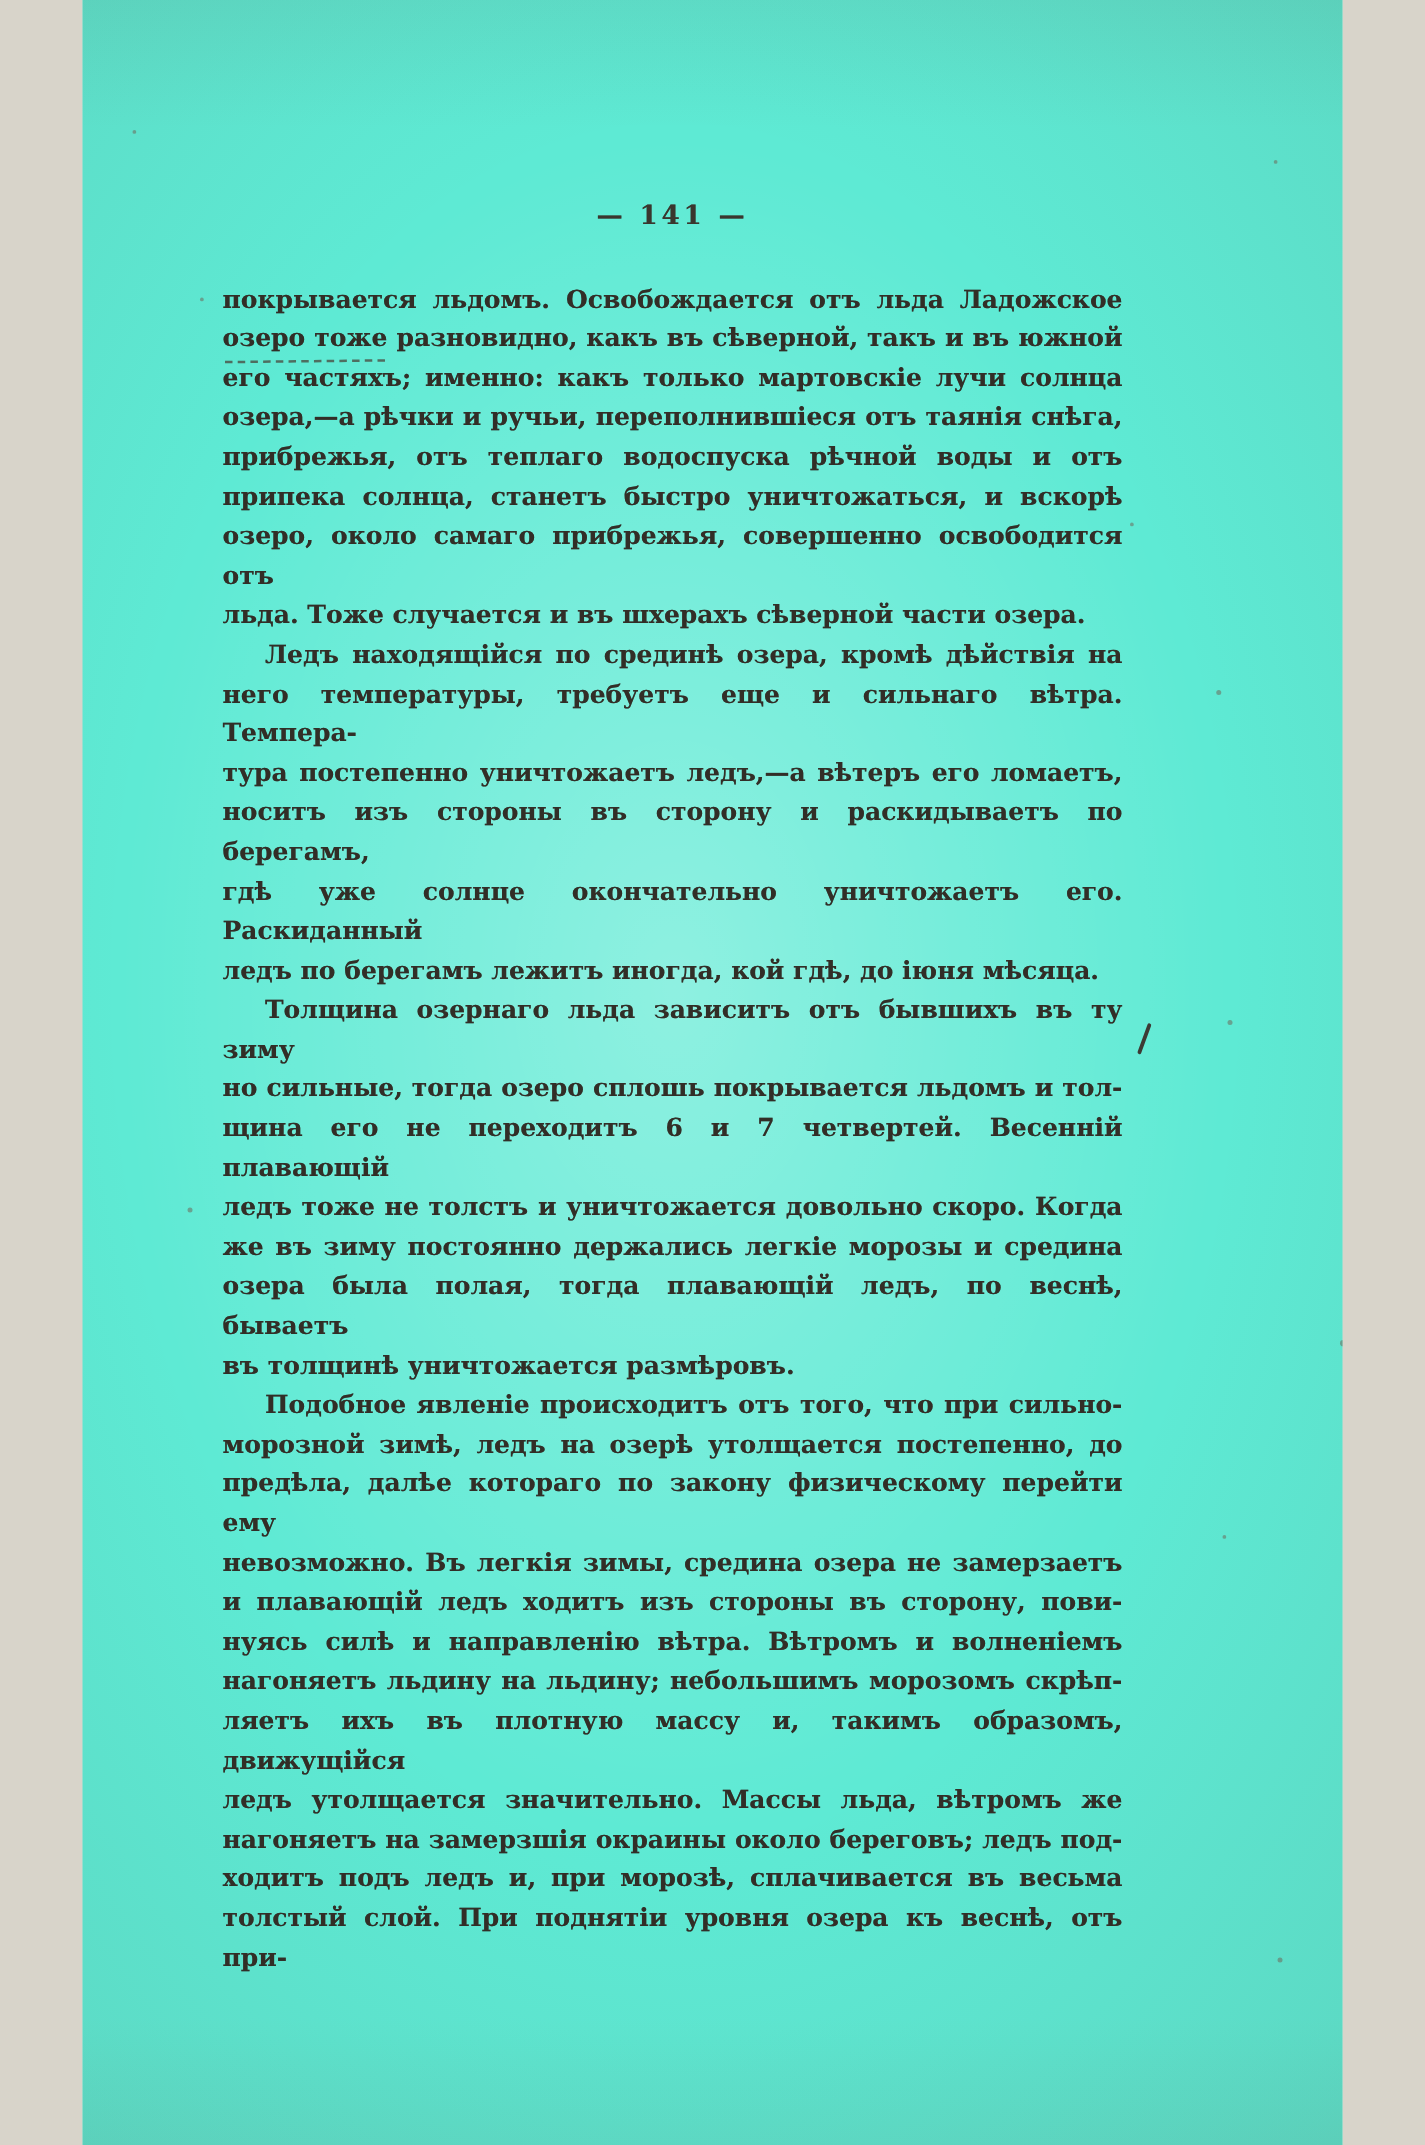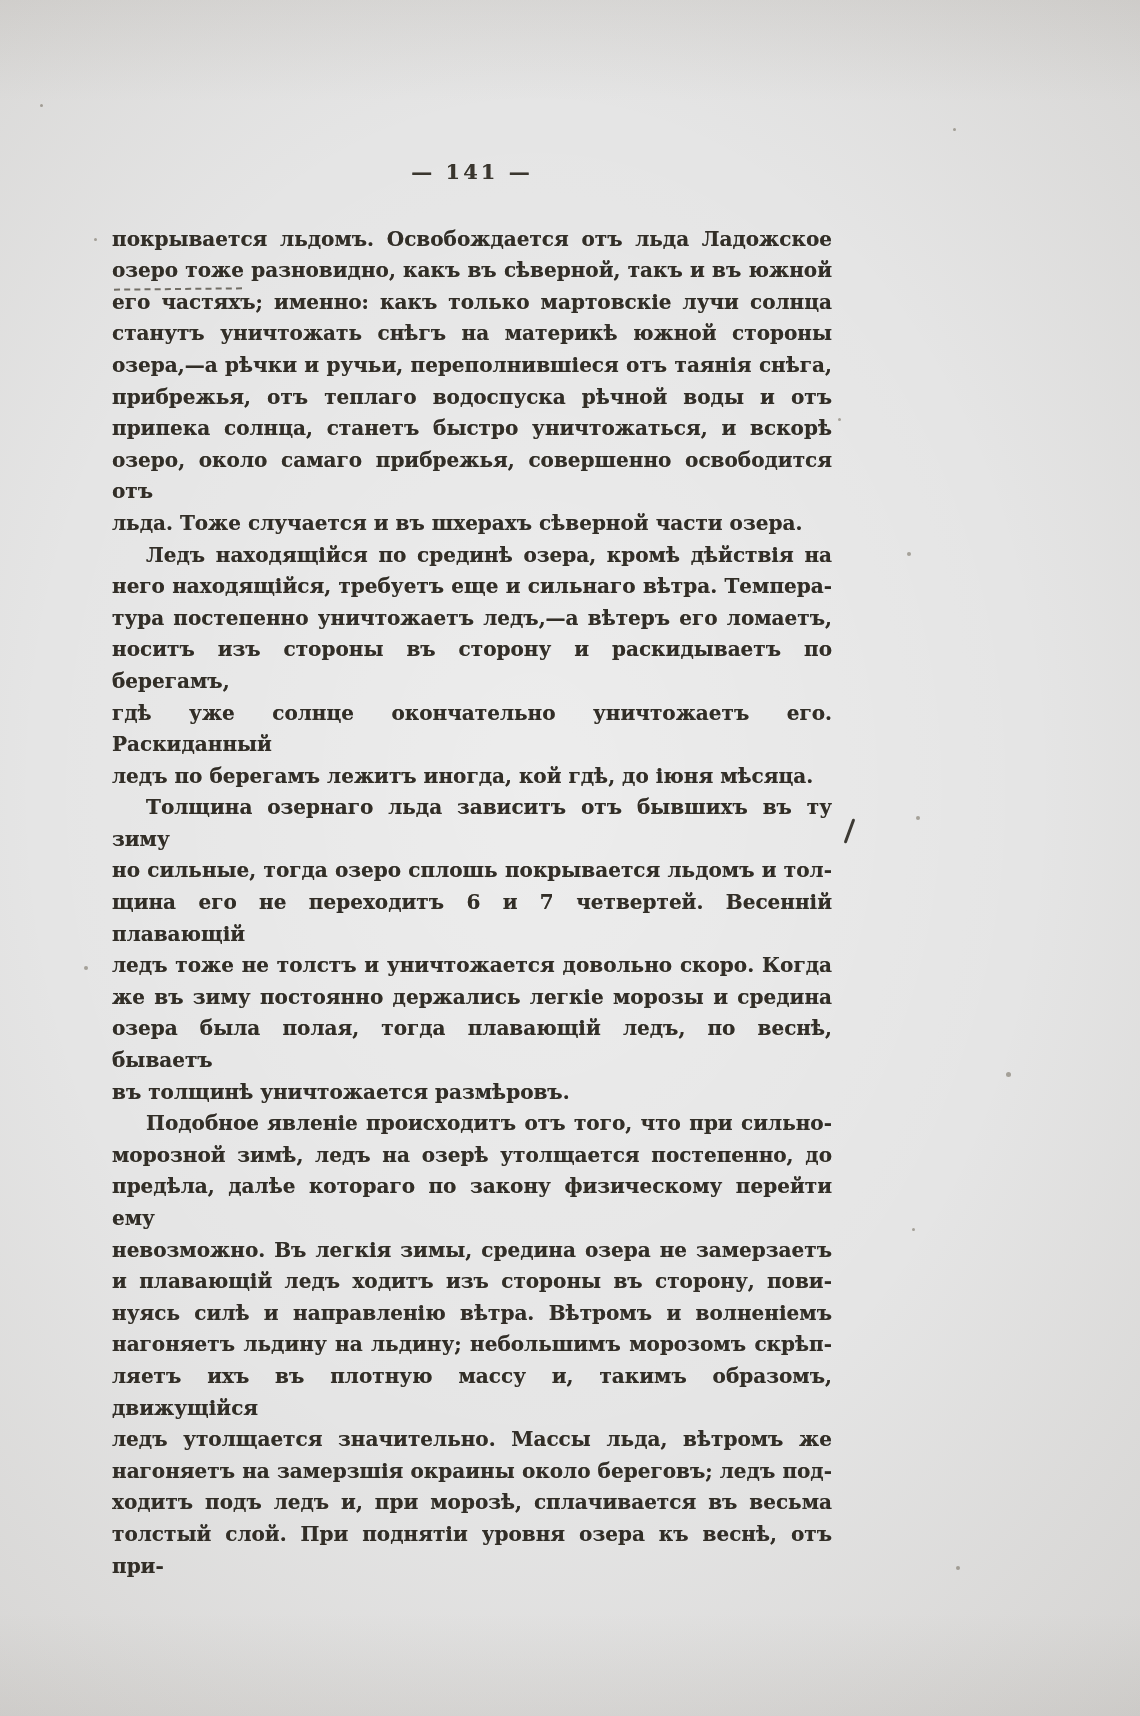--- a/index.html
+++ b/index.html
@@ -2,24 +2,24 @@
 <html lang="ru"><head>
 <meta charset="utf-8">
 <style>
   html, body {
     margin: 0;
     padding: 0;
     background: #d8d4ca;
   }
   .page {
     position: relative;
-    width: 1140px;
+    width: 1008px;
     height: 1716px;
     margin: 0 auto;
-    background: #e5e5e5;
+    background: #5eead4;
     overflow: hidden;
     font-family: "DejaVu Serif", "Liberation Serif", serif;
   }
   .paper-texture {
     position: absolute;
     inset: 0;
     background:
       radial-gradient(ellipse 80% 72% at 47% 46%,
         rgba(255,255,255,0.30) 0%,
         rgba(255,255,255,0.00) 55%,
@@ -103,30 +103,29 @@
 <div class="page">
   <div class="paper-texture"></div>
 
   <div class="text-block">
     <div class="page-number">— 141 —</div>
     <div id="paragraphs">
         <div>
           <div class="line">покрывается льдомъ. Освобождается отъ льда Ладожское</div>
           <div class="line">озеро тоже разновидно, какъ въ сѣверной, такъ и въ южной</div>
           <div class="line">его частяхъ; именно: какъ только мартовскіе лучи солнца</div>
-          <div class="line">станутъ уничтожать снѣгъ на материкѣ южной стороны</div>
           <div class="line">озера,—а рѣчки и ручьи, переполнившіеся отъ таянія снѣга,</div>
           <div class="line">прибрежья, отъ теплаго водоспуска рѣчной воды и отъ</div>
           <div class="line">припека солнца, станетъ быстро уничтожаться, и вскорѣ</div>
           <div class="line">озеро, около самаго прибрежья, совершенно освободится отъ</div>
           <div class="line last">льда. Тоже случается и въ шхерахъ сѣверной части озера.</div>
         </div>
         <div>
           <div class="line indent">Ледъ находящійся по срединѣ озера, кромѣ дѣйствія на</div>
-          <div class="line">него находящійся, требуетъ еще и сильнаго вѣтра. Темпера-</div>
+          <div class="line">него температуры, требуетъ еще и сильнаго вѣтра. Темпера-</div>
           <div class="line">тура постепенно уничтожаетъ ледъ,—а вѣтеръ его ломаетъ,</div>
           <div class="line">носитъ изъ стороны въ сторону и раскидываетъ по берегамъ,</div>
           <div class="line">гдѣ уже солнце окончательно уничтожаетъ его. Раскиданный</div>
           <div class="line last">ледъ по берегамъ лежитъ иногда, кой гдѣ, до іюня мѣсяца.</div>
         </div>
         <div>
           <div class="line indent">Толщина озернаго льда зависитъ отъ бывшихъ въ ту зиму</div>
           <div class="line">но сильные, тогда озеро сплошь покрывается льдомъ и тол-</div>
           <div class="line">щина его не переходитъ 6 и 7 четвертей. Весенній плавающій</div>
           <div class="line">ледъ тоже не толстъ и уничтожается довольно скоро. Когда</div>

